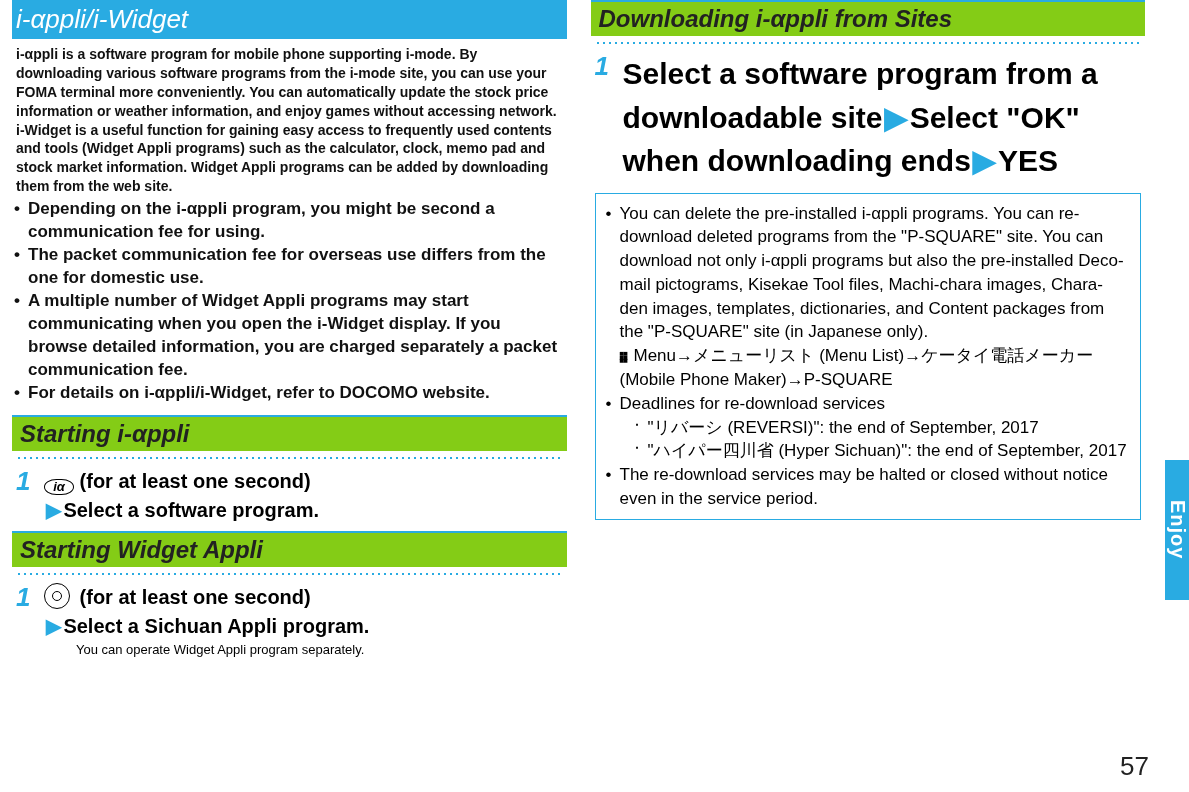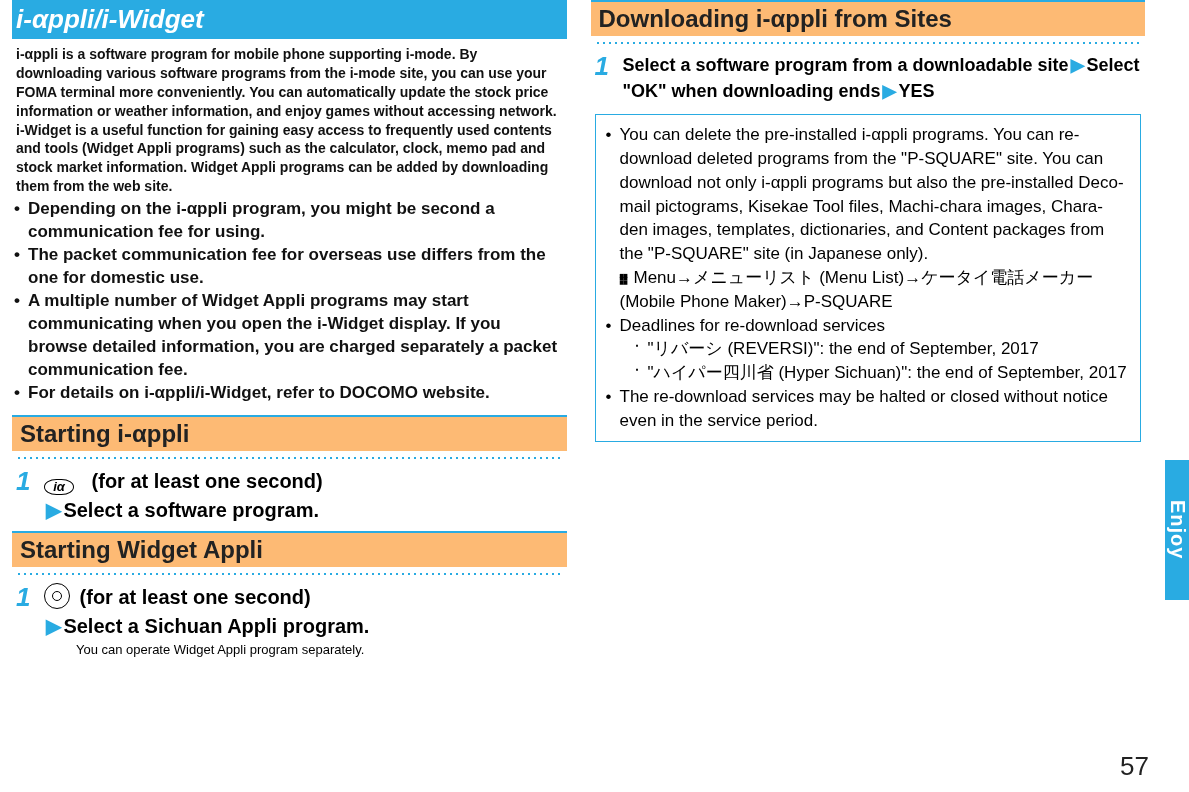--- a/index.html
+++ b/index.html
@@ -19,21 +19,21 @@
     gap: 24px;
     height: 100%;
   }
   .col {
     flex: 1;
     min-width: 0;
   }
   .blue-banner {
     background: #29ABE2;
     color: #fff;
-    font-weight: bold;
+    font-weight: normal;
     font-style: italic;
     font-size: 26px;
     padding: 4px 10px 4px 4px;
     margin-bottom: 6px;
   }
   .intro {
     font-size: 14px;
     font-weight: bold;
     color: #111;
     line-height: 1.35;
@@ -42,24 +42,25 @@
   .bullets {
     font-size: 17px;
     font-weight: bold;
     color: #111;
     line-height: 1.35;
     padding: 0 4px 4px 2px;
   }
   .bullets .row { display:flex; }
   .bullets .dot { width: 14px; flex-shrink:0; }
   .sub-head {
-    background: #fdba74;
+    background: #84cc16;
     border-top: 2px solid #29ABE2;
     color: #222;
     font-weight: bold;
+    font-style: italic;
     font-size: 24px;
     padding: 3px 8px;
     margin-top: 6px;
   }
   .dots {
     height: 6px;
     background-image: radial-gradient(circle, #29ABE2 1px, transparent 1.3px);
     background-size: 6px 6px;
     background-repeat: repeat-x;
     margin: 4px 4px 6px 4px;
@@ -97,21 +98,21 @@
     display:inline-flex;
     align-items:center;
     justify-content:center;
     width: 30px;
     height: 16px;
     border:1.5px solid #000;
     border-radius: 50% / 60%;
     font-size: 13px;
     font-weight: bold;
     vertical-align: -3px;
-    margin-right: 12px;
+    margin-right: 0;
     padding-bottom:1px;
     font-style: italic;
   }
   .icon-ring {
     display:inline-block;
     width:26px;
     height:26px;
     border:1.8px solid #000;
     border-radius:50%;
     position:relative;
@@ -220,21 +221,21 @@
         <div class="note">You can operate Widget Appli program separately.</div>
       </div>
     </div>
   </div>
 
   <div class="col" style="padding-right:14px;">
     <div class="sub-head" style="margin-top:0;">Downloading i-αppli from Sites</div>
     <div class="dots"></div>
     <div class="step">
       <div class="step-num">1</div>
-      <div class="step-body" style="font-size:18px;">
+      <div class="step-body" style="font-size:30px;">
         <span>Select a software program from a downloadable site</span><span class="arrow">▶</span><span>Select "OK" when downloading ends</span><span class="arrow">▶</span><span>YES</span>
       </div>
     </div>
 
     <div class="box">
       <div class="row">
           <div class="dot">•</div>
         <div>
           <span>You can delete the pre-installed i-αppli programs. You can re-download deleted programs from the "P-SQUARE" site. You can download not only i-αppli programs but also the pre-installed Deco-mail pictograms, Kisekae Tool files, Machi-chara images, Chara-den images, templates, dictionaries, and Content packages from the "P-SQUARE" site (in Japanese only).</span><br>
           <span class="menu-icon">■■<br>■■<br>■■</span><span>Menu→メニューリスト (Menu List)→ケータイ電話メーカー (Mobile Phone Maker)→P-SQUARE</span>

